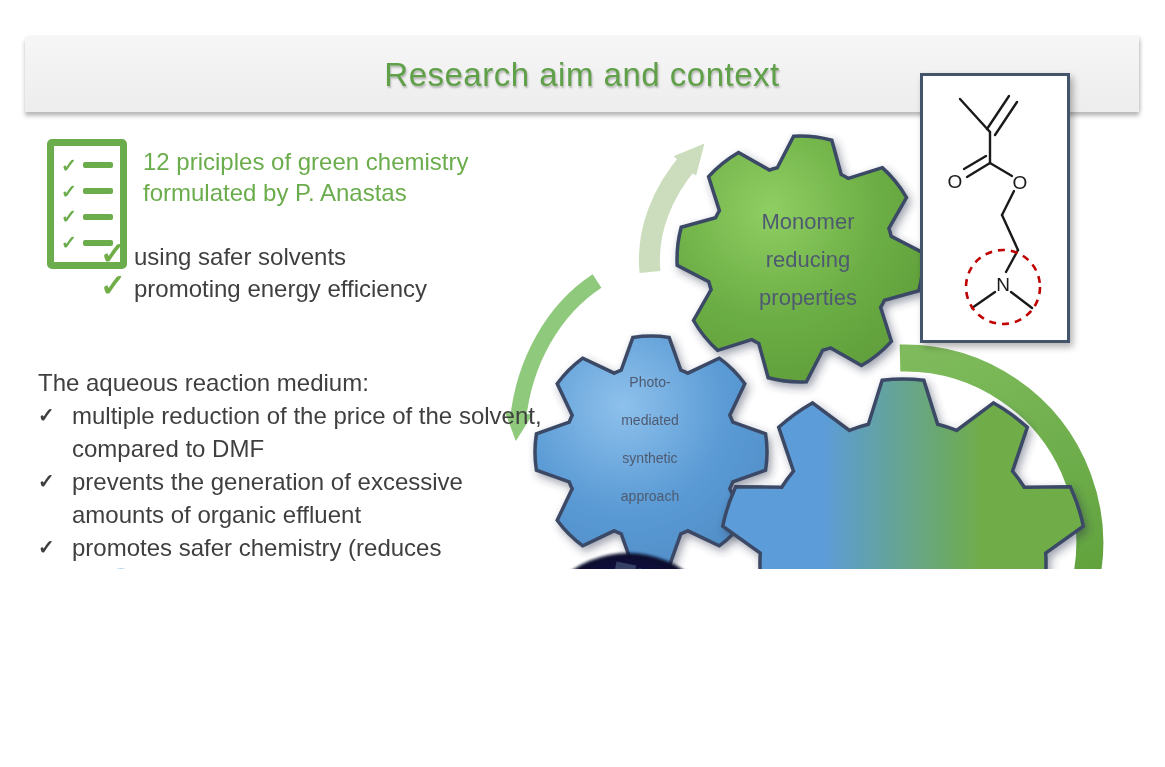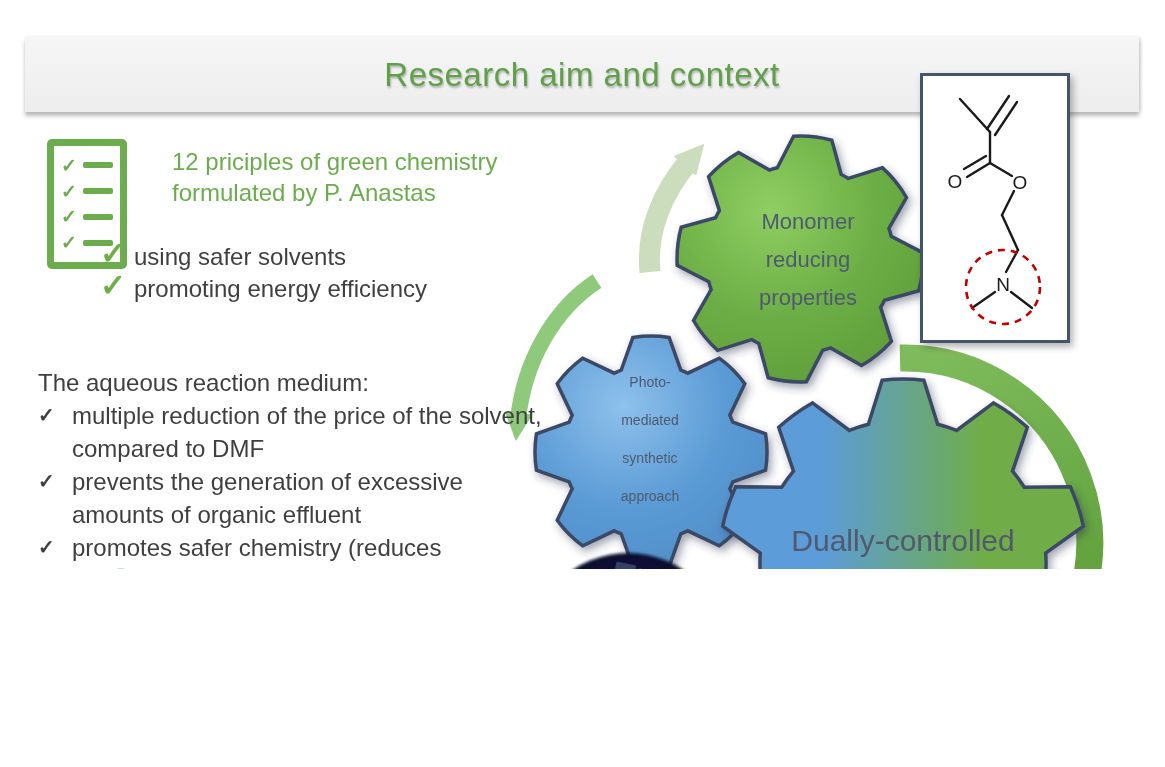--- a/index.html
+++ b/index.html
@@ -19,21 +19,21 @@
   .art{left:0;top:0;z-index:2;}
 
   
   .checklist{left:47px;top:139px;width:80px;height:130px;border:7px solid #6BAD4C;
     border-radius:5px;background:#fff;z-index:4;box-sizing:border-box;
     display:flex;flex-direction:column;justify-content:space-evenly;padding:3px 7px;}
   .checklist .row{display:flex;align-items:center;gap:6px;}
   .checklist .ck{color:#6BAD4C;font-weight:bold;font-size:19px;line-height:1;}
   .checklist .bar{flex:1;height:6px;background:#6BAD4C;border-radius:2px;}
 
-  .green-heading{left:143px;top:146px;z-index:4;font-size:24px;line-height:31px;color:#6BAD4C;margin-left:29px;}
+  .green-heading{left:143px;top:146px;z-index:4;font-size:24px;line-height:31px;color:#6BAD4C;}
 
   .big-checks{left:100px;top:241px;z-index:4;font-size:24px;line-height:32px;color:#3F3F3F;}
   .big-checks .row{display:flex;align-items:flex-start;}
   .big-checks .ck{color:#70AD47;font-size:31px;font-weight:bold;line-height:26px;margin-right:8px;}
 
   .aqueous{left:38px;top:366px;width:505px;z-index:4;font-size:24px;line-height:33px;color:#3F3F3F;}
   .aqueous .item{display:flex;}
   .aqueous .ck{flex:0 0 24px;font-size:20px;font-weight:bold;margin-right:10px;}
   .aqueous .txt{flex:1;}
 
@@ -262,24 +262,20 @@
     <div>Monomer</div>
     <div>reducing</div>
     <div>properties</div>
   </div>
   <div class="abs gear-label" id="lbl-photo">
     <div>Photo-</div>
     <div>mediated</div>
     <div>synthetic</div>
     <div>approach</div>
   </div>
-  <div class="abs gear-label" id="lbl-atrp">
-    <div>Dually-controlled</div>
-    <div>ATRP</div>
-  </div>
 
   <div class="abs structure-box">
     <svg width="138" height="258" viewBox="0 0 138 258">
       <g stroke="#1A1A1A" stroke-width="2.4" fill="none" stroke-linecap="round">
         <path d="M 37 23 L 67 56"></path>
         <path d="M 64 53 L 86 20"></path>
           <path d="M 72 59 L 94 26"></path>
         <path d="M 67 56 L 67 87"></path>
         <path d="M 67 87 L 44 101"></path>
           <path d="M 63 80 L 41 93"></path>

